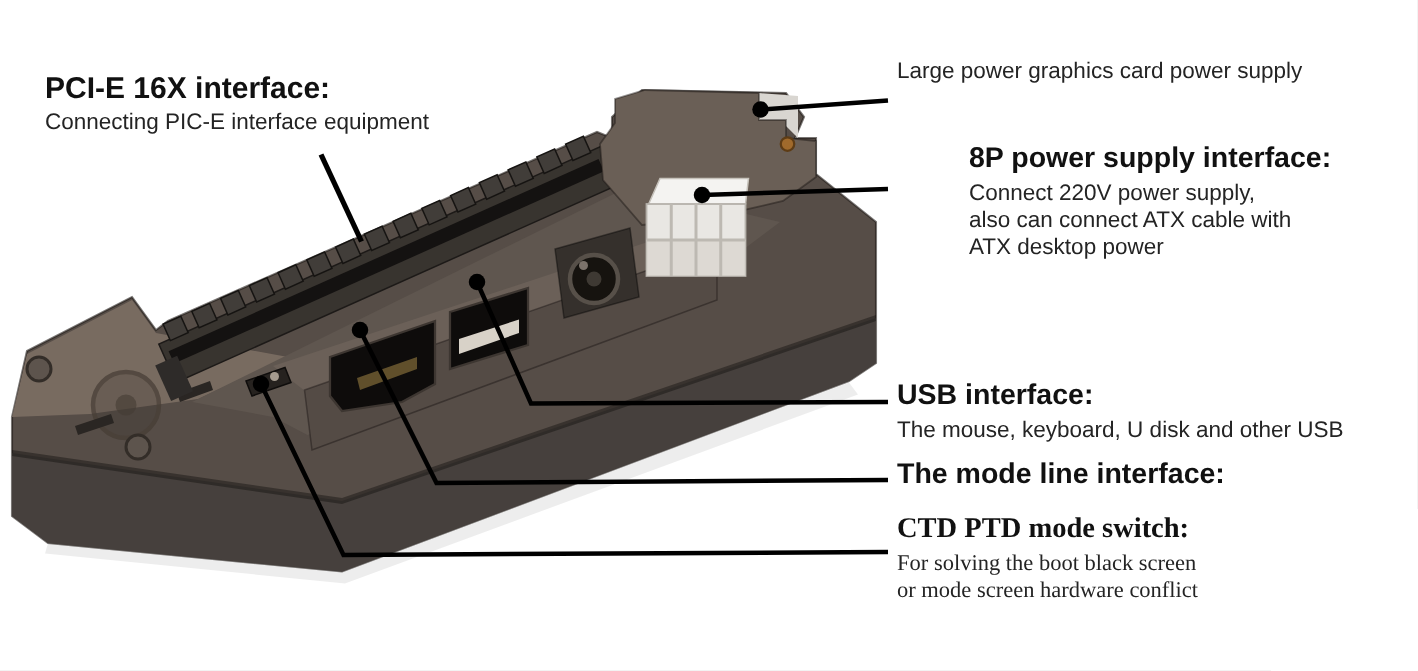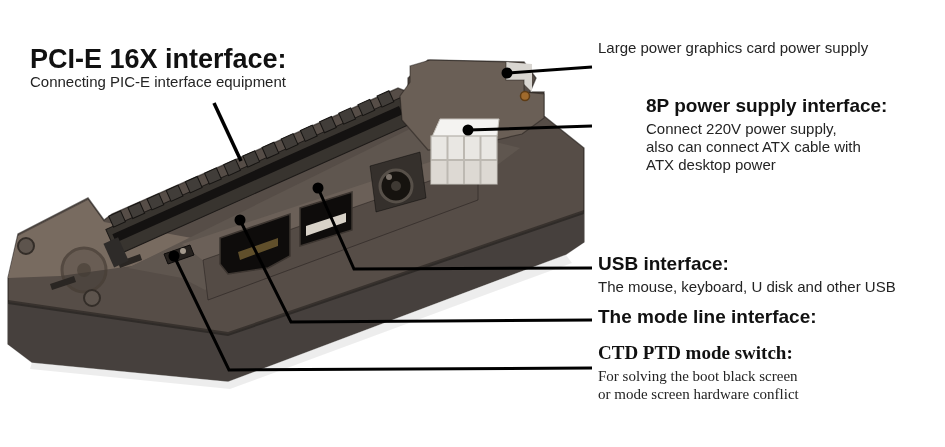--- a/index.html
+++ b/index.html
@@ -13,21 +13,21 @@
   .callout{position:absolute;color:var(--body-text,#242424);}
   .callout h3{
     margin:0;font-size:19px;line-height:22px;font-weight:bold;
     color:var(--title-text,#111111);white-space:nowrap;
   }
   .callout .desc{
     font-size:15px;line-height:18px;white-space:nowrap;
   }
   .callout .desc:first-of-type{margin-top:3px;}
   #cb-pcie{left:30px;top:48px;}
-  #cb-pcie h3{font-size:27px;}
+  #cb-pcie h3{font-size:20px;}
   #cb-6p  {left:598px;top:36px;}
   #cb-8p  {left:598px;top:95px;margin-left:48px;}
   #cb-usb {left:598px;top:253px;}
   #cb-data{left:598px;top:306px;}
   #cb-ctd {left:598px;top:342px;font-family:Liberation Serif, serif;}
   .stroke-callout{stroke:var(--callout,#000000);fill:none;}
   .fill-callout{fill:var(--callout,#000000);}
 </style>
 </head>
 <body>

